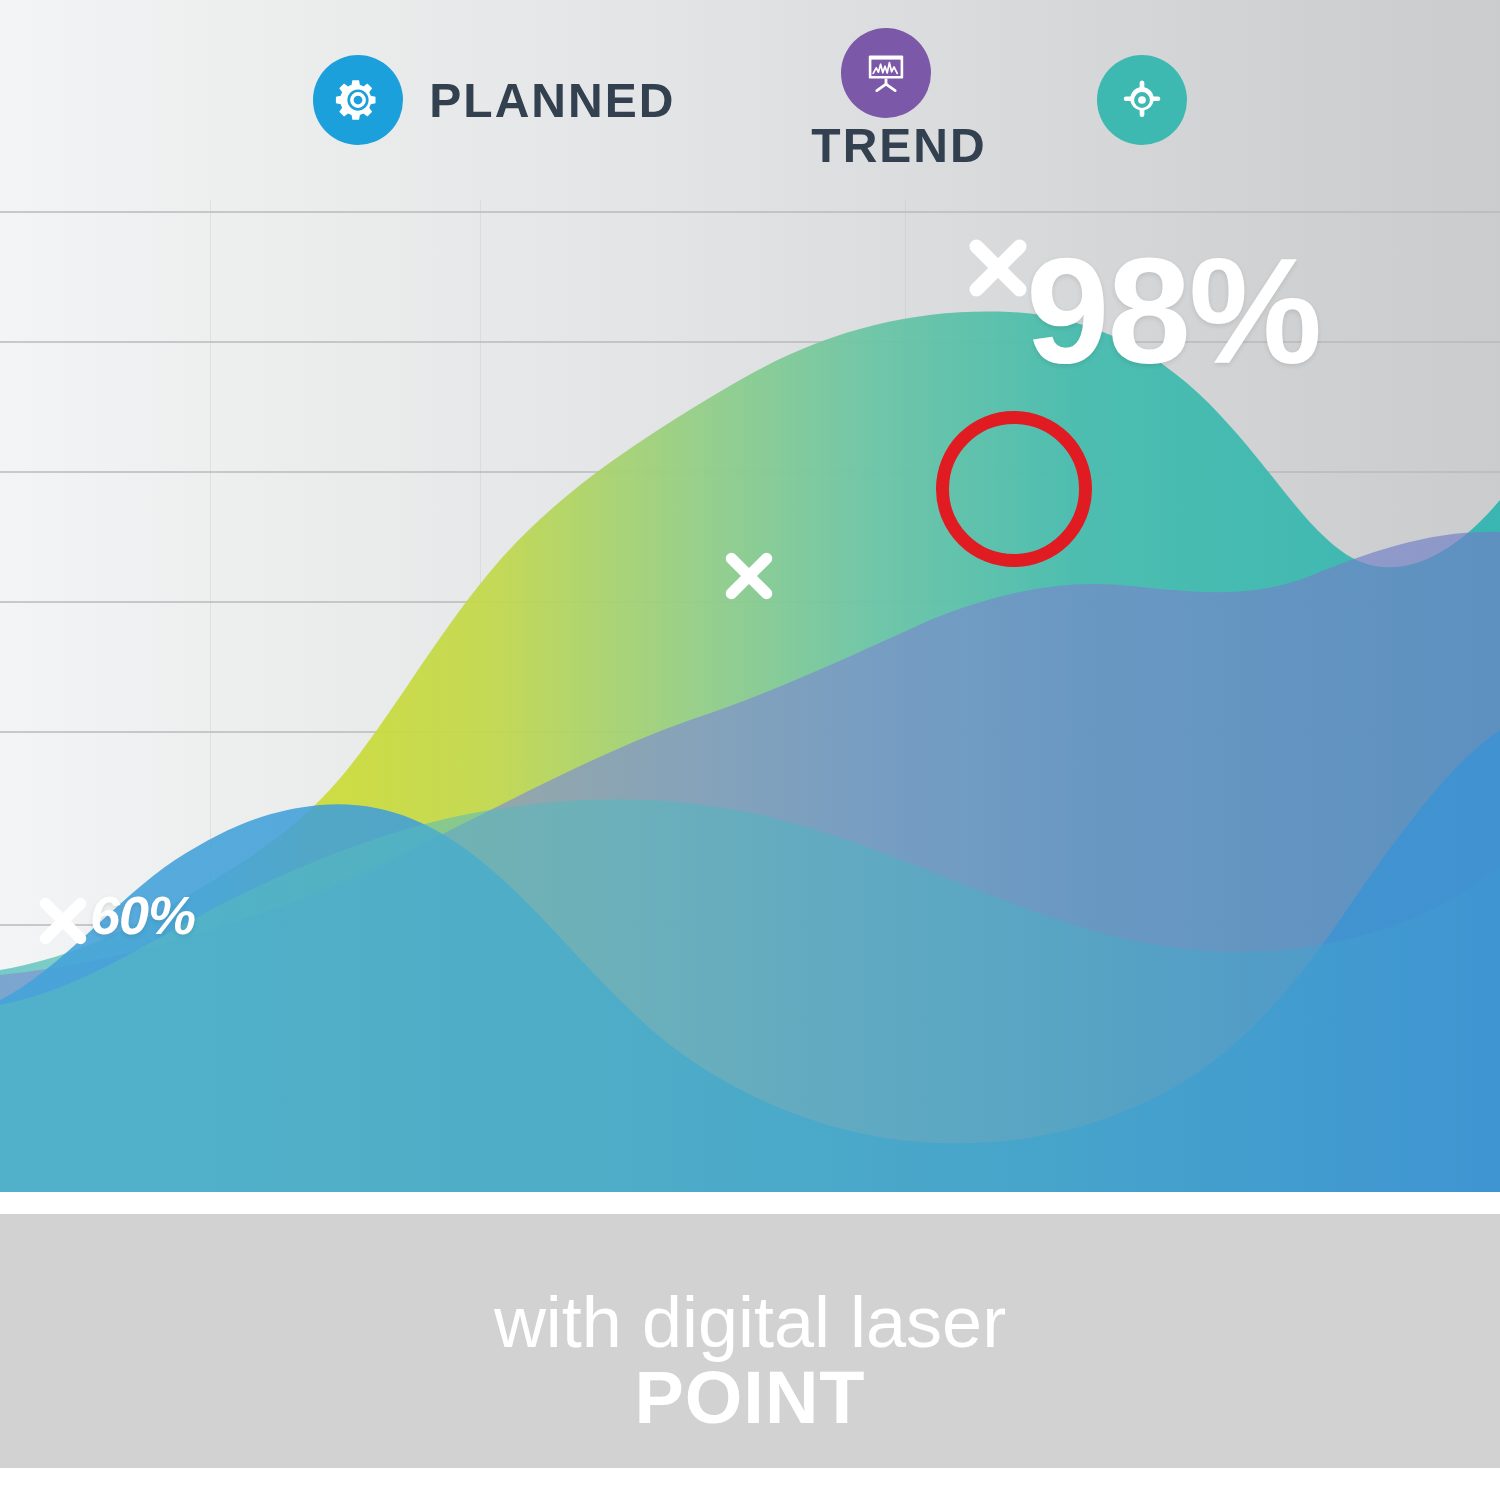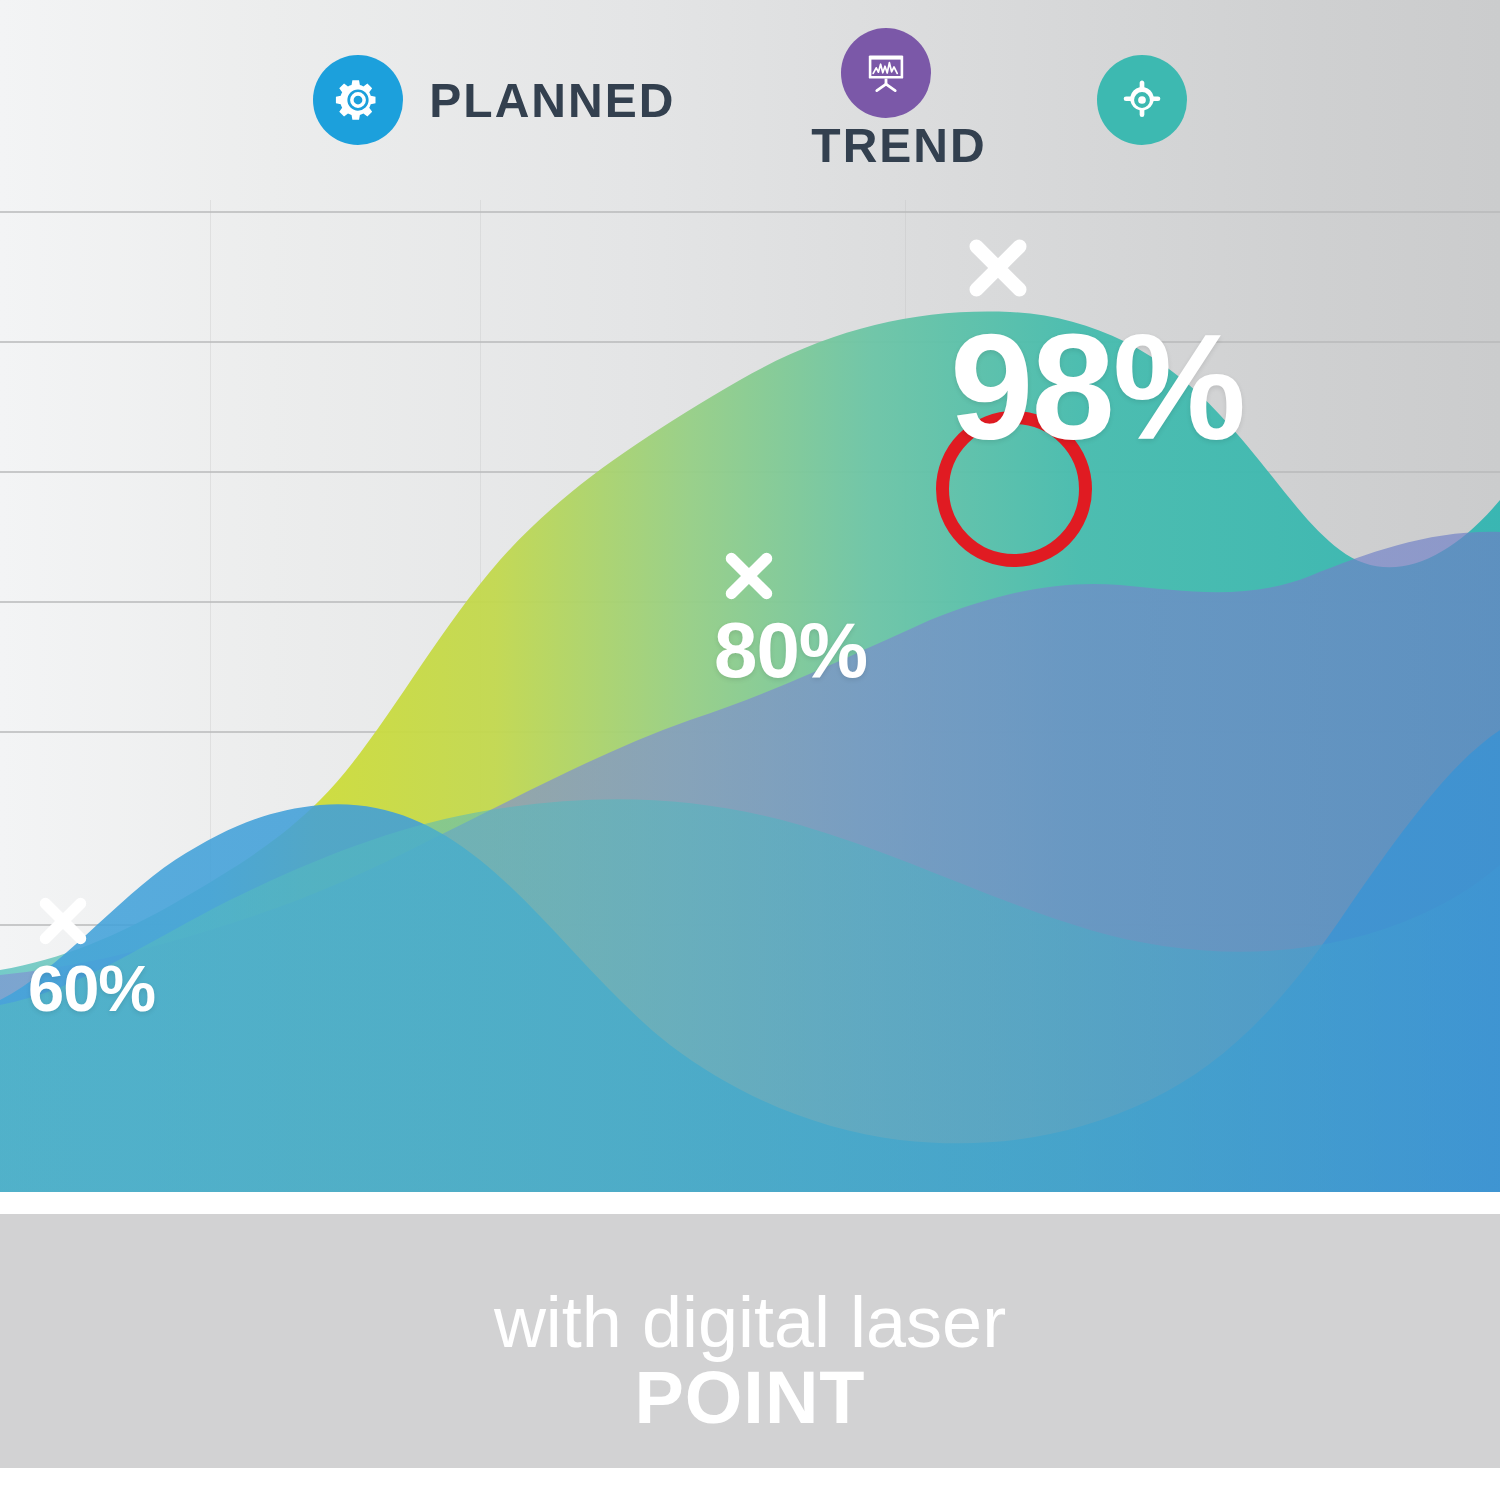--- a/index.html
+++ b/index.html
@@ -44,35 +44,35 @@
   #chart-area {
     position:absolute; left:0; top:200px;
     width:1500px; height:992px;
     overflow:hidden;
   }
   #chart-svg { position:absolute; left:0; top:0; display:block; }
 
   
   .marker {
     position:absolute;
-    display:flex; flex-direction:column; align-items:flex-start;
+    display:flex; flex-direction:row; align-items:flex-start;
     pointer-events:none;
   }
   .marker .x-glyph { display:block; }
   .marker .pct {
     color:#ffffff; font-weight:bold; line-height:0.95;
     text-shadow:0 2px 5px rgba(0,0,0,0.10);
   }
 
   #marker-98 { left:960px; top:30px; }
   #marker-98 .pct { font-size:150px; margin-left:-10px; margin-top:10px; letter-spacing:-2px; }
   #marker-80 { left:718px; top:345px; }
   #marker-80 .pct { font-size:78px; margin-left:-4px; margin-top:6px; letter-spacing:-1px; }
   #marker-60 { left:32px; top:690px; }
-  #marker-60 .pct { font-size:65px; margin-left:-4px; margin-top:6px; letter-spacing:-1px; }
+  #marker-60 .pct { font-size:54px; margin-left:-4px; letter-spacing:-1px;font-style:italic; }
 
   
   #highlight-ring {
     position:absolute;
     left:936px; top:211px;
     width:156px; height:156px;
     border:13px solid #e01b22;
     border-radius:50%;
     box-sizing:border-box;
   }
@@ -242,21 +242,20 @@
       <svg class="x-glyph" width="76" height="76" viewBox="0 0 24 24" aria-hidden="true">
         <path d="M5.2 5.2 L18.8 18.8 M18.8 5.2 L5.2 18.8" stroke="#ffffff" stroke-width="4.4" stroke-linecap="round" fill="none"></path>
       </svg>
       <span class="pct">98%</span>
     </div>
 
     <div class="marker" id="marker-80">
       <svg class="x-glyph" width="62" height="62" viewBox="0 0 24 24" aria-hidden="true">
         <path d="M5.2 5.2 L18.8 18.8 M18.8 5.2 L5.2 18.8" stroke="#ffffff" stroke-width="4.4" stroke-linecap="round" fill="none"></path>
       </svg>
-      <span class="pct">80%</span>
     </div>
 
     <div class="marker" id="marker-60">
       <svg class="x-glyph" width="62" height="62" viewBox="0 0 24 24" aria-hidden="true">
         <path d="M5.2 5.2 L18.8 18.8 M18.8 5.2 L5.2 18.8" stroke="#ffffff" stroke-width="4.4" stroke-linecap="round" fill="none"></path>
       </svg>
       <span class="pct">60%</span>
     </div>
 
   </div>

